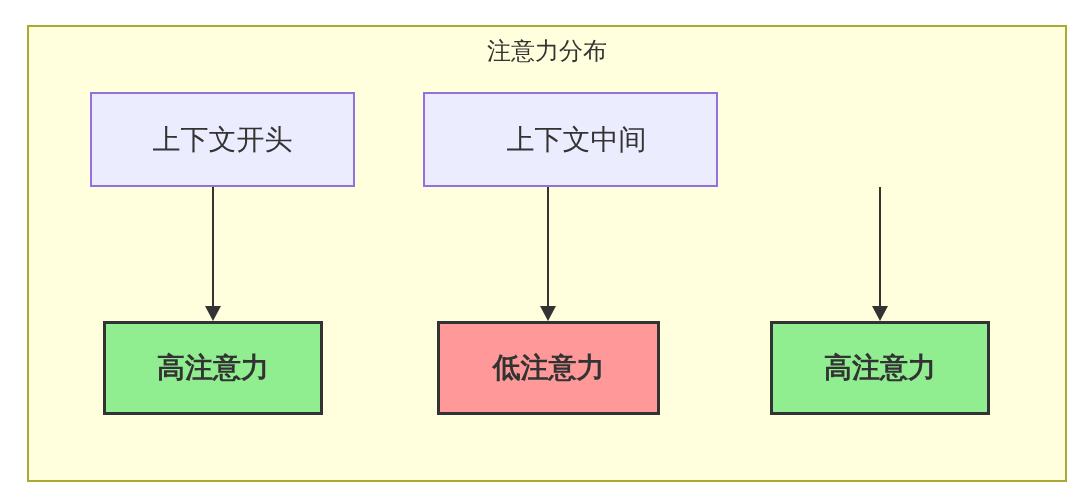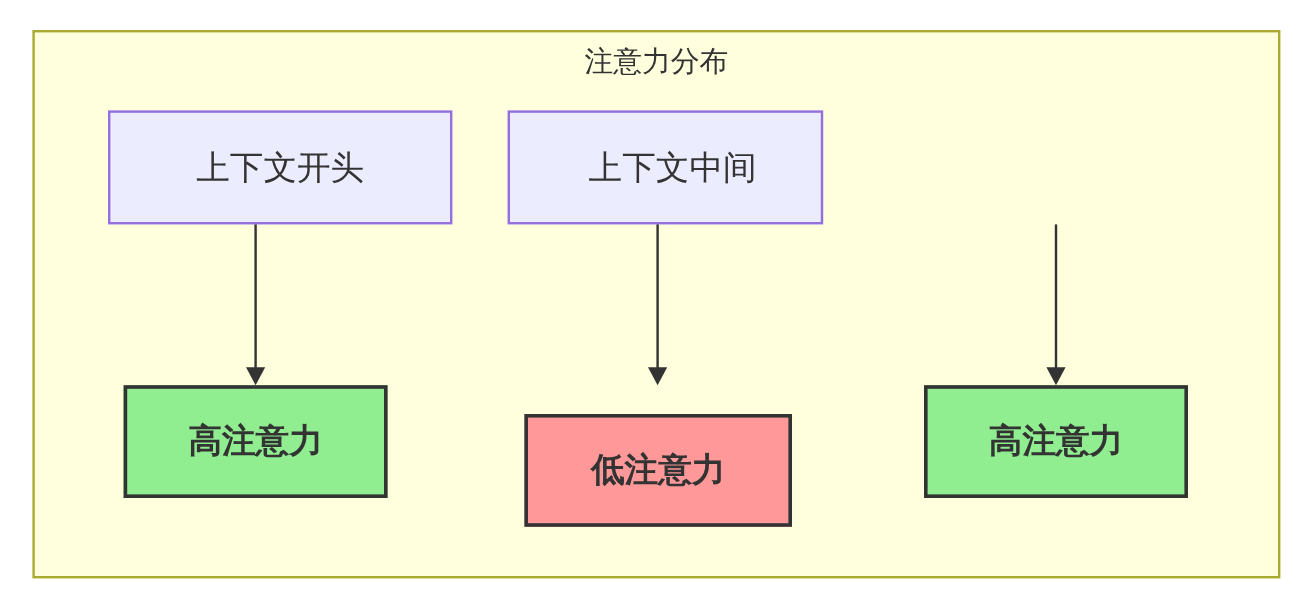--- a/index.html
+++ b/index.html
@@ -24,24 +24,24 @@
   }
 
   .node {
     position:absolute; box-sizing:border-box;
     display:flex; align-items:center; justify-content:center;
     font-size:28px; color:var(--text); text-align:center; line-height:1.2;
   }
   .source { top:92px; height:95px; background:var(--source-fill); border:2px solid var(--source-border); }
   .target { top:321px; height:94px; border:3px solid var(--target-border);font-weight:bold; }
   .level-high { background:var(--high-fill); }
-  .level-low  { background:var(--low-fill);margin-top:24px; }
+  .level-low  { background:var(--low-fill); }
 
-  .src-0 { left:90px;  width:287px; }
-  .src-1 { left:423px; width:263px;padding-left:12px; }
+  .src-0 { left:90px;  width:265px; }
+  .src-1 { left:423px; width:295px;padding-left:12px; }
   .src-2 { left:757px; width:246px; }
   .tgt-0 { left:103px; width:220px; }
   .tgt-1 { left:437px; width:223px; }
   .tgt-2 { left:770px; width:220px; }
 
   .arrow-line {
     position:absolute; top:187px; width:2px; height:122px;
     background:var(--arrow);
   }
   .line-0 { left:212px; } .line-1 { left:547px; } .line-2 { left:879px; }

